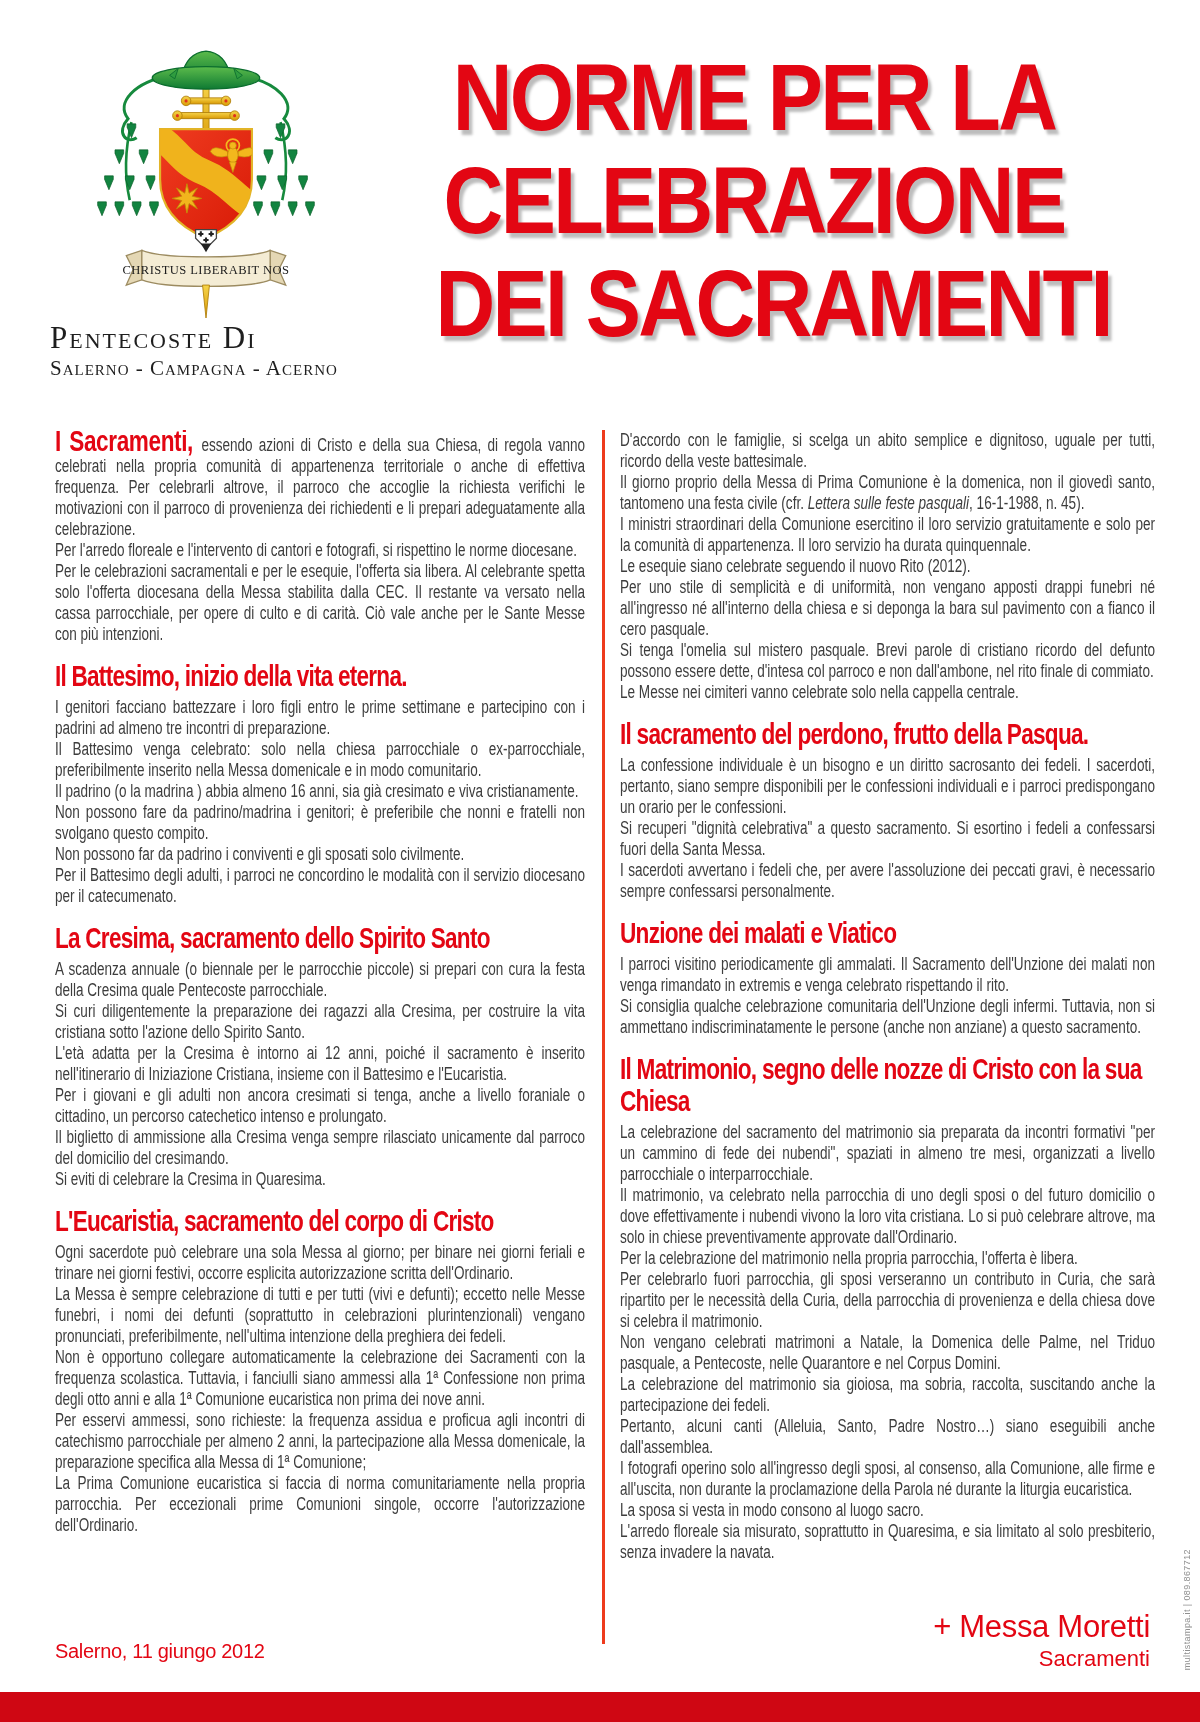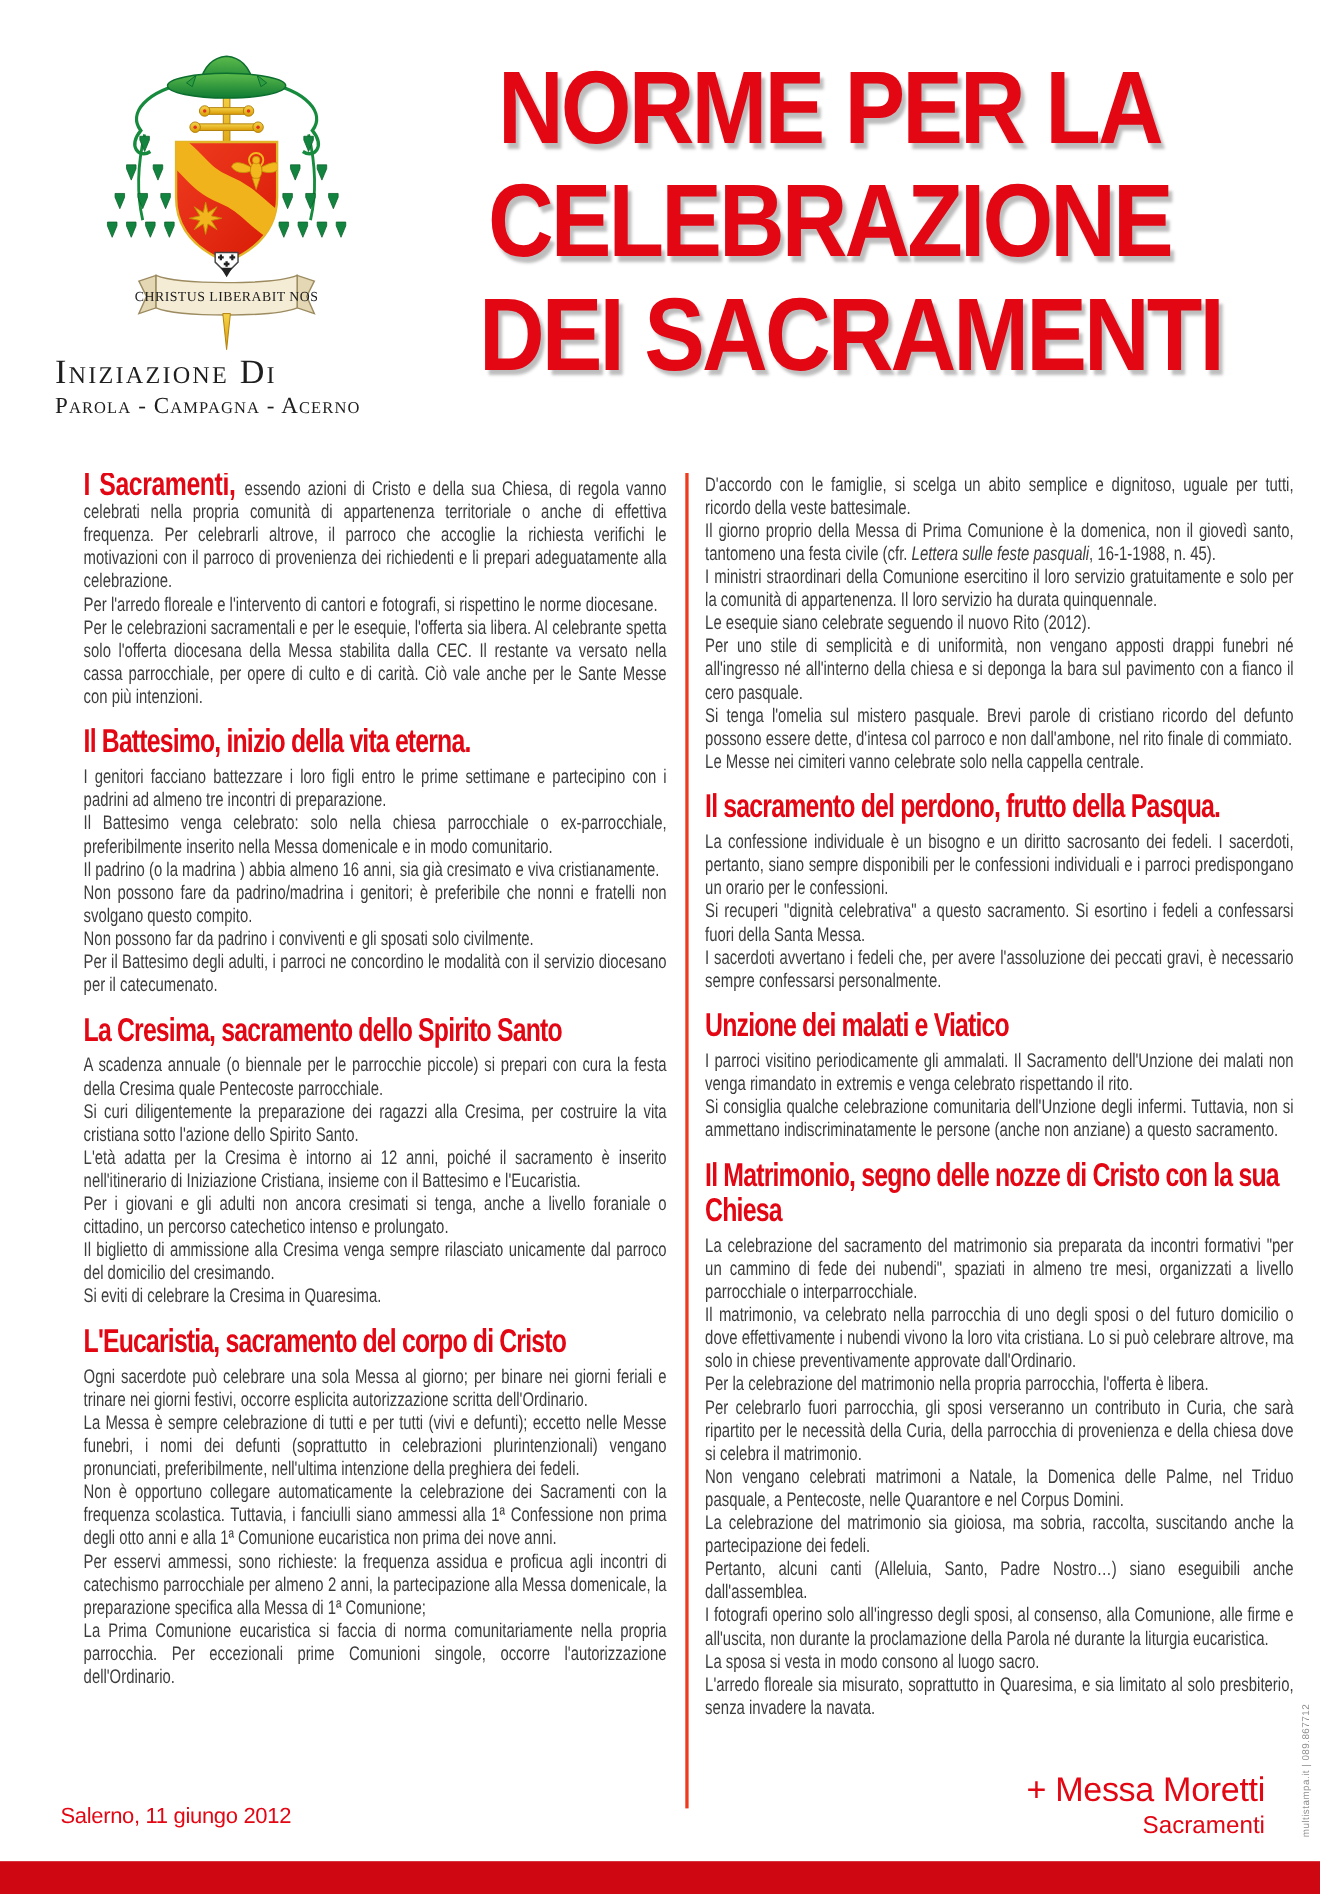--- a/index.html
+++ b/index.html
@@ -29,21 +29,21 @@
   .title-block{
     position:absolute;left:392px;top:46px;width:724px;text-align:center;
     color:var(--accent);
   }
   .title-line{
     display:block;font-weight:700;font-size:94px;line-height:103px;
     letter-spacing:-3px;transform:scaleX(0.88);transform-origin:50% 50%;
     text-shadow:4px 5px 3px #bdbdbd;white-space:nowrap;
   }
   
-  .cols{position:absolute;left:55px;top:430px;width:1102px;height:1238px;overflow:hidden;margin-left:21px;}
+  .cols{position:absolute;left:55px;top:430px;width:1102px;height:1238px;overflow:hidden;}
   .col{position:absolute;top:0;}
   .col-left{left:0;width:530px;}
   .col-right{left:565px;width:535px;}
   .col-inner{transform-origin:0 0;}
   .col-left .col-inner{width:705px;transform:scaleX(0.7518);}
   .col-right .col-inner{width:710px;transform:scaleX(0.7535);}
   .col-inner p{
     margin:0;font-size:18px;line-height:21px;color:var(--body);
     text-align:justify;
   }
@@ -172,22 +172,22 @@
 
     <g>
       <path d="M58,258 L76,252 L76,286 L58,292 L66,274 Z" fill="#e4d7b4" stroke="#9c8b60" stroke-width="1.5"></path>
       <path d="M242,258 L224,252 L224,286 L242,292 L234,274 Z" fill="#e4d7b4" stroke="#9c8b60" stroke-width="1.5"></path>
       <path d="M76,252 C100,262 200,262 224,252 L224,286 C200,296 100,296 76,286 Z" fill="#f4ecd4" stroke="#9c8b60" stroke-width="1.5"></path>
       <text x="150" y="279" text-anchor="middle" font-family="Liberation Serif, serif" font-size="14.5" fill="#1c1c1c" letter-spacing="0.5">CHRISTUS LIBERABIT NOS</text>
     </g>
 
     <polygon points="146,292 154,292 150,330" fill="url(#gGold)" stroke="#b07e08" stroke-width="1"></polygon>
   </svg>
-  <div class="org-line1">Iniziazione Di</div>
-  <div class="org-line2">Parola - Campagna - Acerno</div>
+  <div class="org-line1">Pentecoste Di</div>
+  <div class="org-line2">Salerno - Campagna - Acerno</div>
 </div>
 
 <div class="title-block">
   <span class="title-line">NORME PER LA</span>
   <span class="title-line">CELEBRAZIONE</span>
   <span class="title-line">DEI SACRAMENTI</span>
 </div>
 
 <div class="cols">
   <div class="col col-left">

